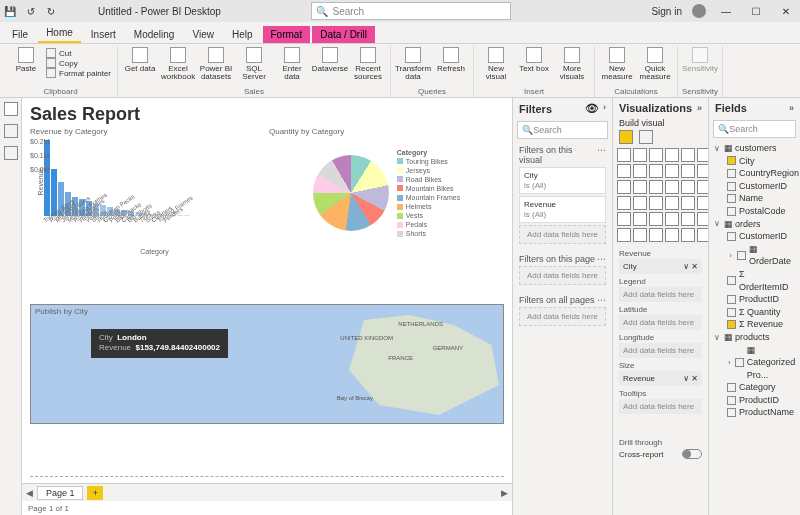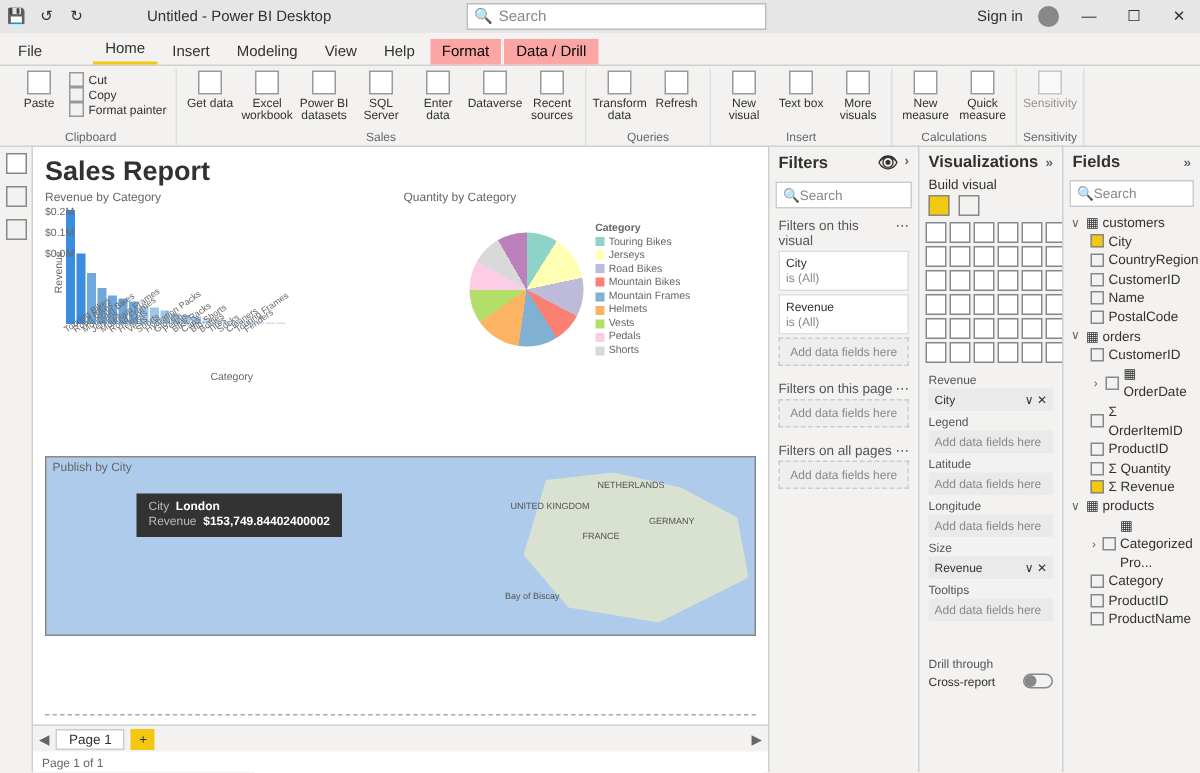--- a/index.html
+++ b/index.html
@@ -6,22 +6,22 @@
   body { font-family: "Segoe UI", sans-serif; font-size: 11px; color: #323130; background: #f3f2f1; width: 800px; height: 515px; overflow: hidden; display: flex; flex-direction: column; }
   .titlebar { background: #e6e6e6; height: 22px; display: flex; align-items: center; padding: 0 4px; font-size: 10px; }
   .titlebar .qat { display: flex; gap: 6px; align-items: center; }
   .titlebar .qat span { width: 14px; height: 14px; display: flex; align-items: center; justify-content: center; }
   .titlebar .title { flex: 0 0 auto; margin: 0 20px 0 40px; }
   .titlebar .search { flex: 0 0 200px; height: 18px; border: 1px solid #bbb; background: #fff; display: flex; align-items: center; padding: 0 4px; margin-left:auto; margin-right:auto;}
   .titlebar .sys { margin-left: auto; display: flex; gap: 10px; align-items: center; }
   .titlebar .sys .btn { width: 20px; text-align: center; }
   .tabs { background: #f3f2f1; height: 22px; display: flex; align-items: flex-end; padding: 0 4px; gap: 2px; border-bottom: 1px solid #d0d0d0;}
   .tabs .tab { padding: 3px 8px; font-size: 10px; cursor: pointer; }
-  .tabs .tab.active { border-bottom: 2px solid #f2c811; margin-left: 24px; }
-  .tabs .tab.context { background: #fca5a5; color: #000; }
+  .tabs .tab.active { border-bottom: 2px solid #f2c811; }
+  .tabs .tab.context { background: #ec4899; color: #000; }
   .ribbon { background: #f3f2f1; height: 54px; display: flex; border-bottom: 1px solid #d0d0d0; padding: 2px 4px 0 4px; }
   .rgroup { display: flex; flex-direction: column; justify-content: space-between; border-right: 1px solid #ddd; padding: 0 4px; }
   .rgroup .btns { display: flex; gap: 2px; }
   .rbtn { display: flex; flex-direction: column; align-items: center; justify-content: flex-start; width: 36px; font-size: 8px; text-align: center; padding: 1px; cursor: pointer; line-height:1;}
   .rbtn .ic { width: 16px; height: 16px; border: 1px solid #999; margin-bottom: 2px; background:#fff;}
   .rgroup .glabel { font-size: 8px; text-align: center; color: #666; padding-bottom:1px;}
   .clip { display:flex; flex-direction:column; gap:0px; font-size:8px; padding:2px;}
   .clip div{display:flex;align-items:center;gap:3px;}
   .clip .ic2{width:10px;height:10px;border:1px solid #999;}
   .main { flex: 1; display: flex; overflow: hidden; }

